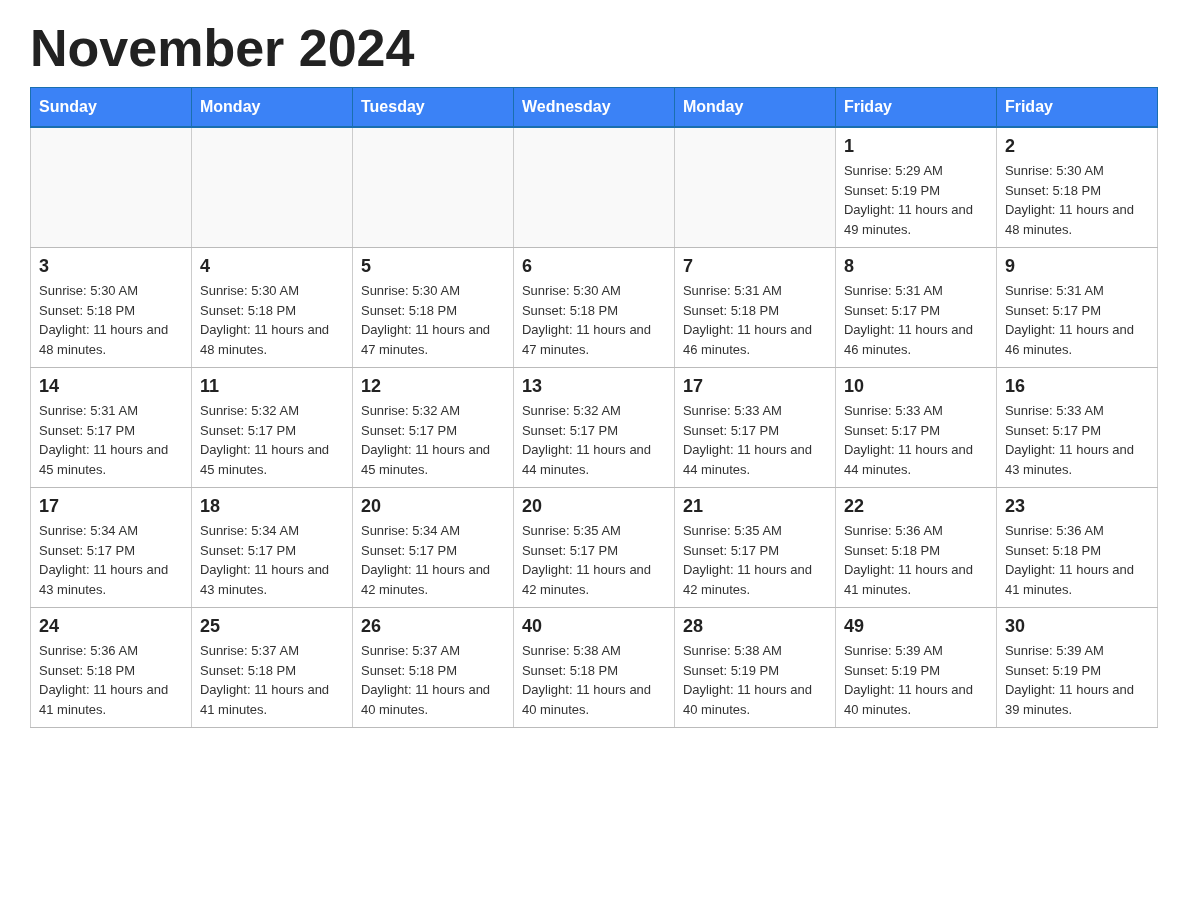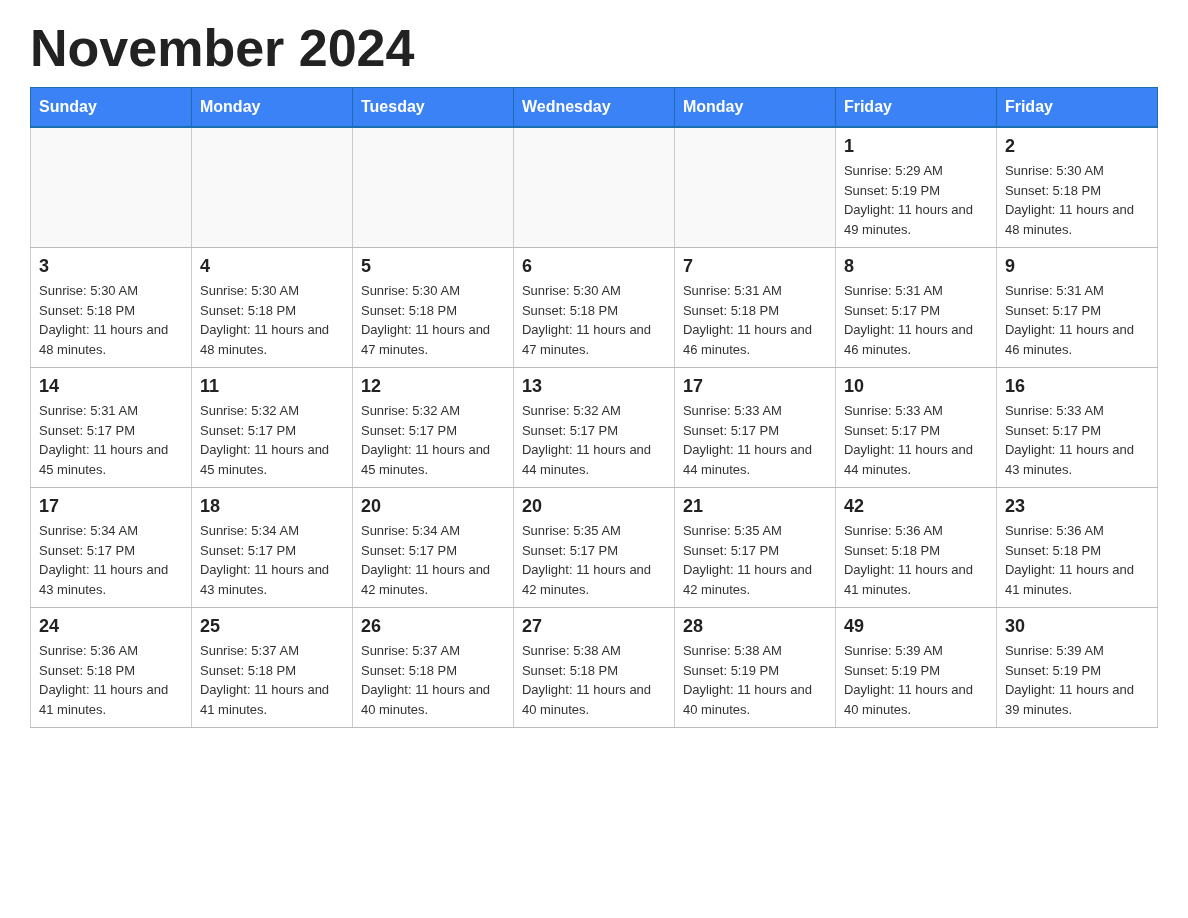--- a/index.html
+++ b/index.html
@@ -249,21 +249,21 @@
 Sunset: 5:17 PM
 Daylight: 11 hours and 42 minutes.</div>
         </td>
         <td>
           <span class="day-num">21</span>
           <div class="day-info" style="white-space: pre-line;">Sunrise: 5:35 AM
 Sunset: 5:17 PM
 Daylight: 11 hours and 42 minutes.</div>
         </td>
         <td>
-          <span class="day-num">42</span>
+          <span class="day-num">22</span>
           <div class="day-info" style="white-space: pre-line;">Sunrise: 5:36 AM
 Sunset: 5:18 PM
 Daylight: 11 hours and 41 minutes.</div>
         </td>
         <td>
           <span class="day-num">23</span>
           <div class="day-info" style="white-space: pre-line;">Sunrise: 5:36 AM
 Sunset: 5:18 PM
 Daylight: 11 hours and 41 minutes.</div>
         </td>
@@ -281,21 +281,21 @@
 Sunset: 5:18 PM
 Daylight: 11 hours and 41 minutes.</div>
         </td>
         <td>
           <span class="day-num">26</span>
           <div class="day-info" style="white-space: pre-line;">Sunrise: 5:37 AM
 Sunset: 5:18 PM
 Daylight: 11 hours and 40 minutes.</div>
         </td>
         <td>
-          <span class="day-num">27</span>
+          <span class="day-num">40</span>
           <div class="day-info" style="white-space: pre-line;">Sunrise: 5:38 AM
 Sunset: 5:18 PM
 Daylight: 11 hours and 40 minutes.</div>
         </td>
         <td>
           <span class="day-num">28</span>
           <div class="day-info" style="white-space: pre-line;">Sunrise: 5:38 AM
 Sunset: 5:19 PM
 Daylight: 11 hours and 40 minutes.</div>
         </td>

